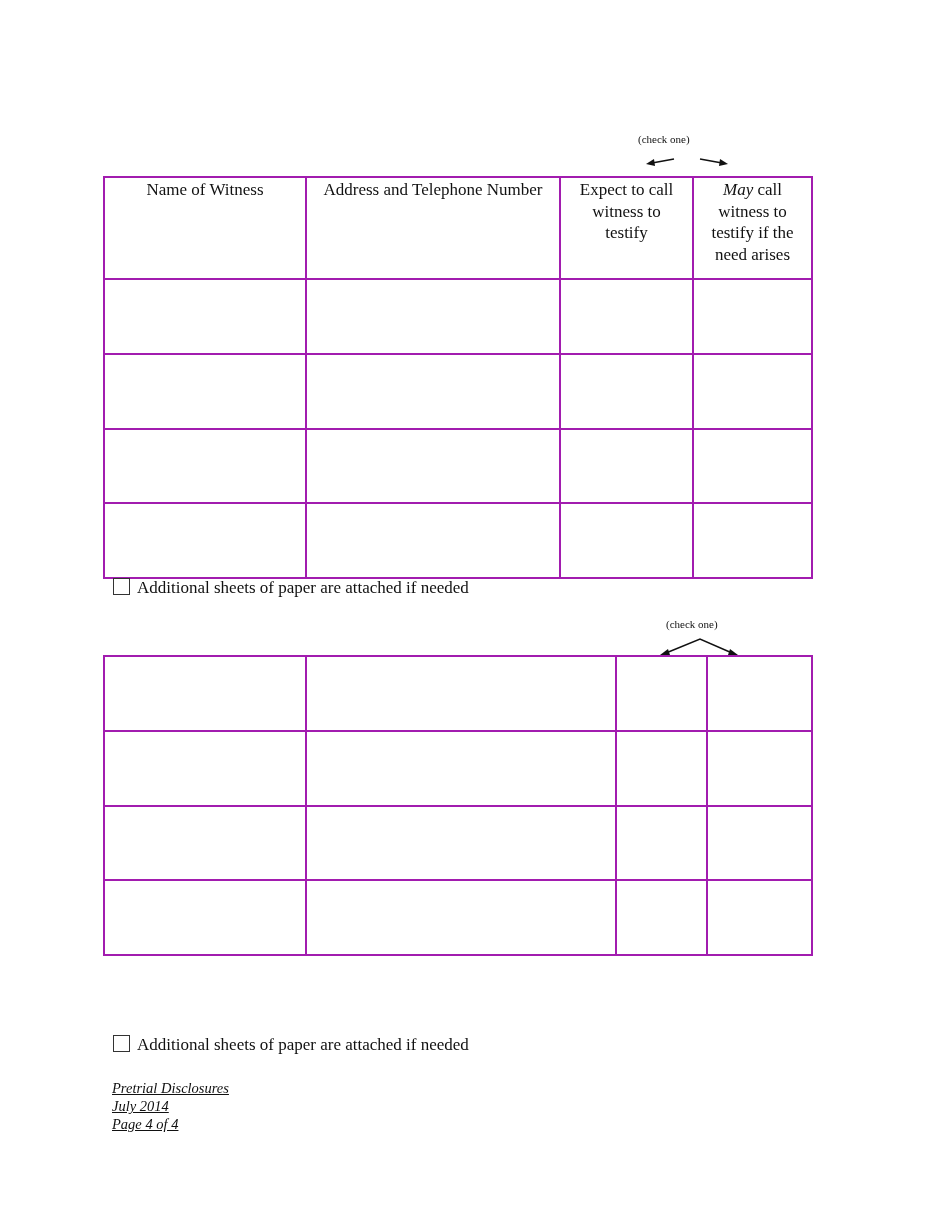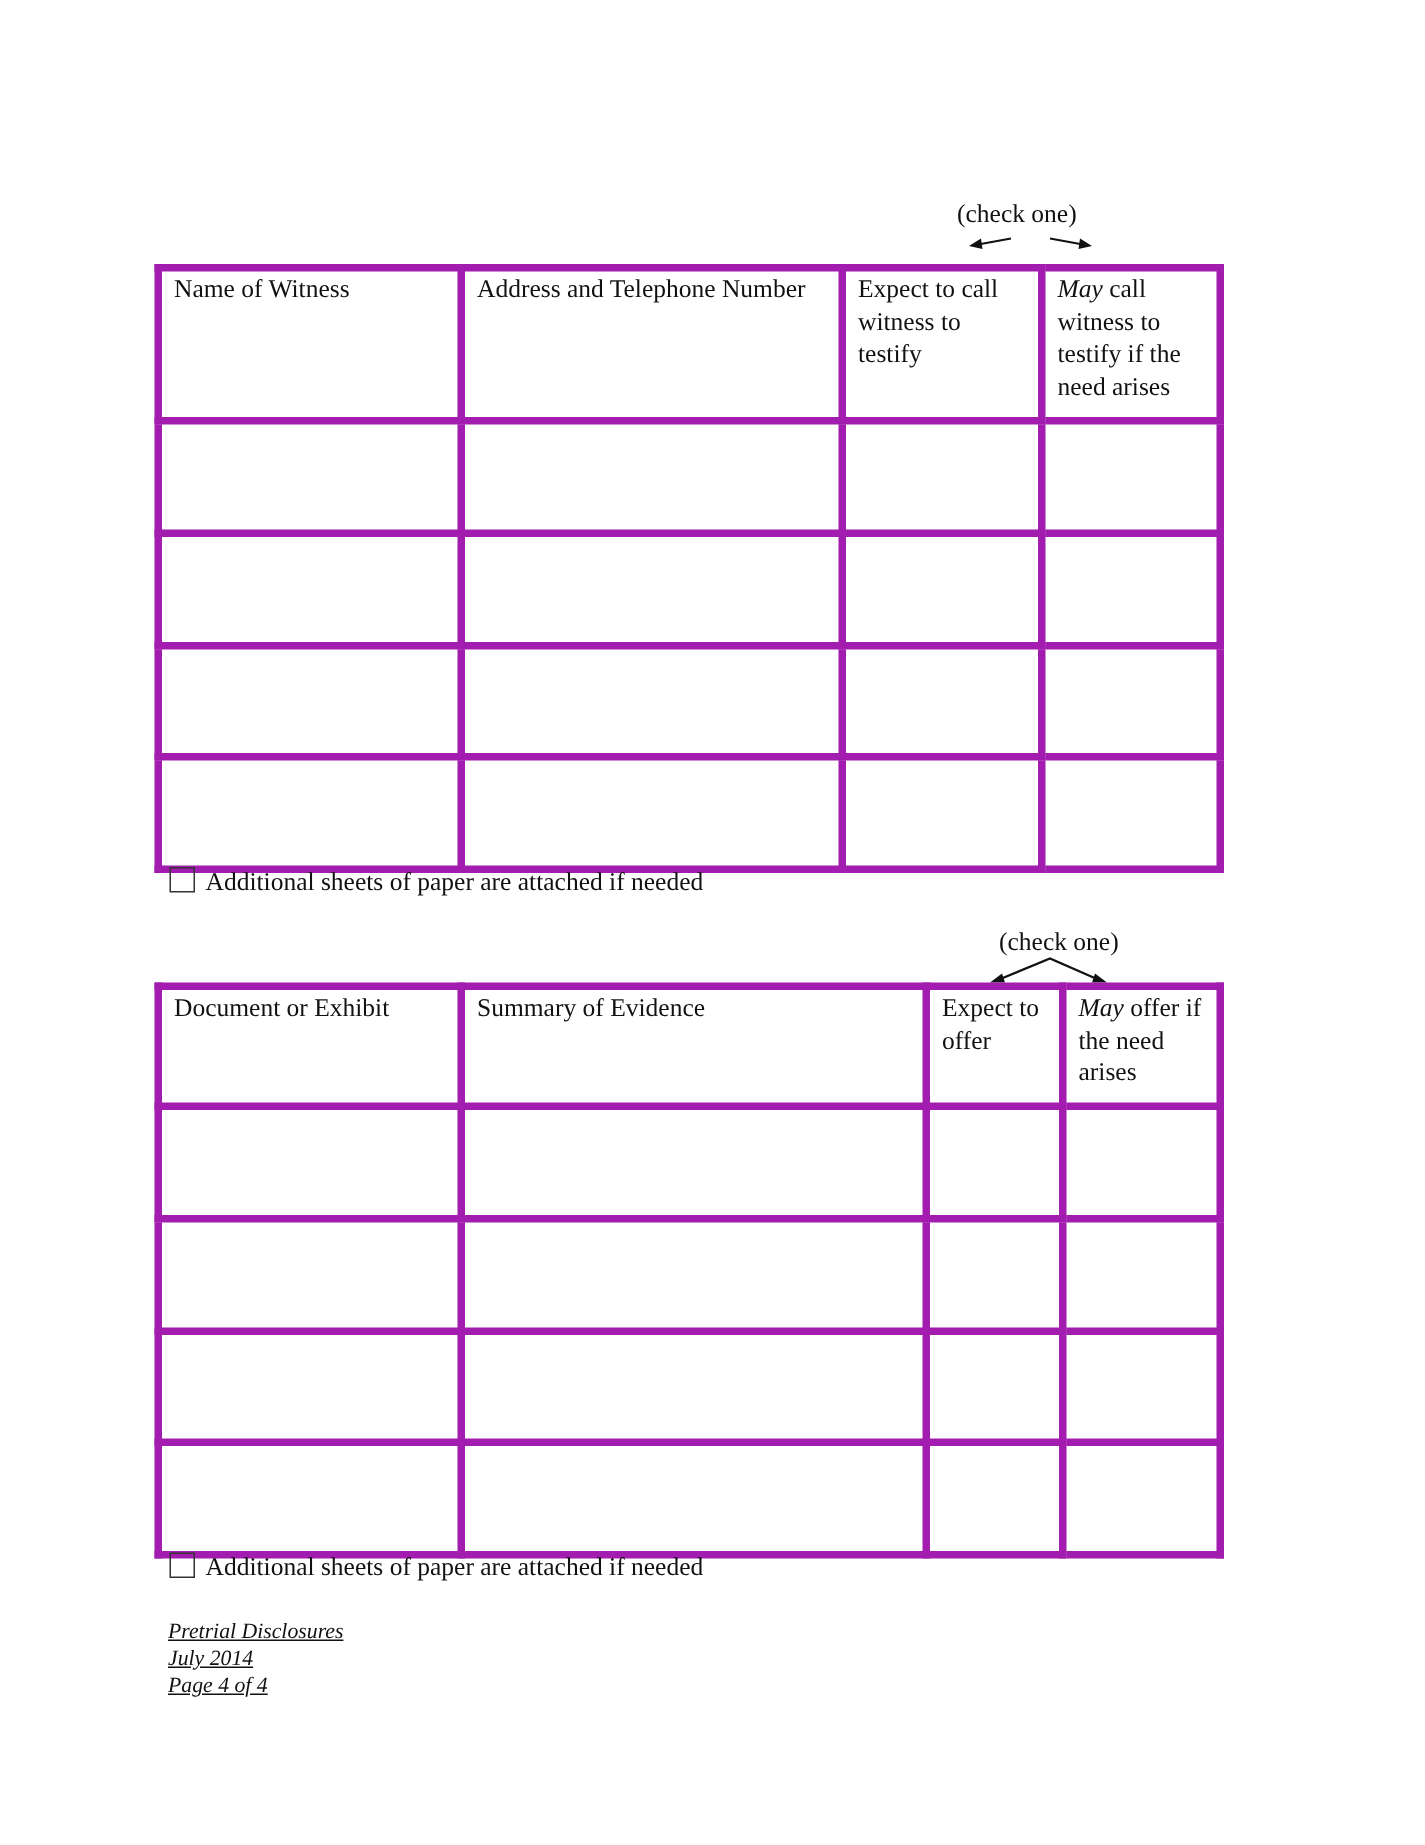--- a/index.html
+++ b/index.html
@@ -1,20 +1,20 @@
 <!DOCTYPE html>
 <html><head>
 <meta charset="utf-8">
 <style>
   html,body{margin:0;padding:0;background:#fff;}
   body{width:950px;height:1230px;position:relative;font-family:"Liberation Serif","DejaVu Serif",serif;color:#111;}
   .abs{position:absolute;}
-  .checkone{font-size:17px;}
+  .checkone{font-size:11px;}
   table.form{position:absolute;border-collapse:collapse;table-layout:fixed;font-size:17px;line-height:21.5px;}
-  table.form td{border:5px solid #a21caf;vertical-align:top;padding:1px 8px;}
+  table.form td{border:2px solid #a21caf;vertical-align:top;padding:1px 8px;text-align:center;}
   .attach{position:absolute;left:113px;font-size:17px;display:flex;}
   .cb{width:17px;height:17px;border:1px solid #333;margin-right:7px;box-sizing:border-box;}
   .footer{position:absolute;left:112px;top:1079px;font-style:italic;font-size:14.5px;line-height:18px;text-decoration:underline;}
 </style>
 </head>
 <body>
 
 <div class="abs checkone" style="left:638px;top:133px;">(check one)</div>
 <svg class="abs" style="left:640px;top:154px;" width="100" height="16">
   <line x1="34" y1="5" x2="12" y2="9" stroke="#111" stroke-width="1.5"></line>
@@ -77,26 +77,20 @@
 </svg>
 
 <table class="form" style="left:103px;top:655px;width:708px;">
   <colgroup>
       <col style="width:202px">
       <col style="width:310px">
       <col style="width:91px">
       <col style="width:105px">
     </colgroup>
   <tbody>
-      <tr style="height:80px">
-    <td><span>Document or Exhibit</span></td>
-    <td><span>Summary of Evidence</span></td>
-    <td><span>Expect to offer</span></td>
-    <td><i>May</i><span> offer if the need arises</span></td>
-  </tr>
   <tr style="height:75px">
     <td></td>
         <td></td>
         <td></td>
         <td></td>
   </tr>
   <tr style="height:75px">
     <td></td>
         <td></td>
         <td></td>

